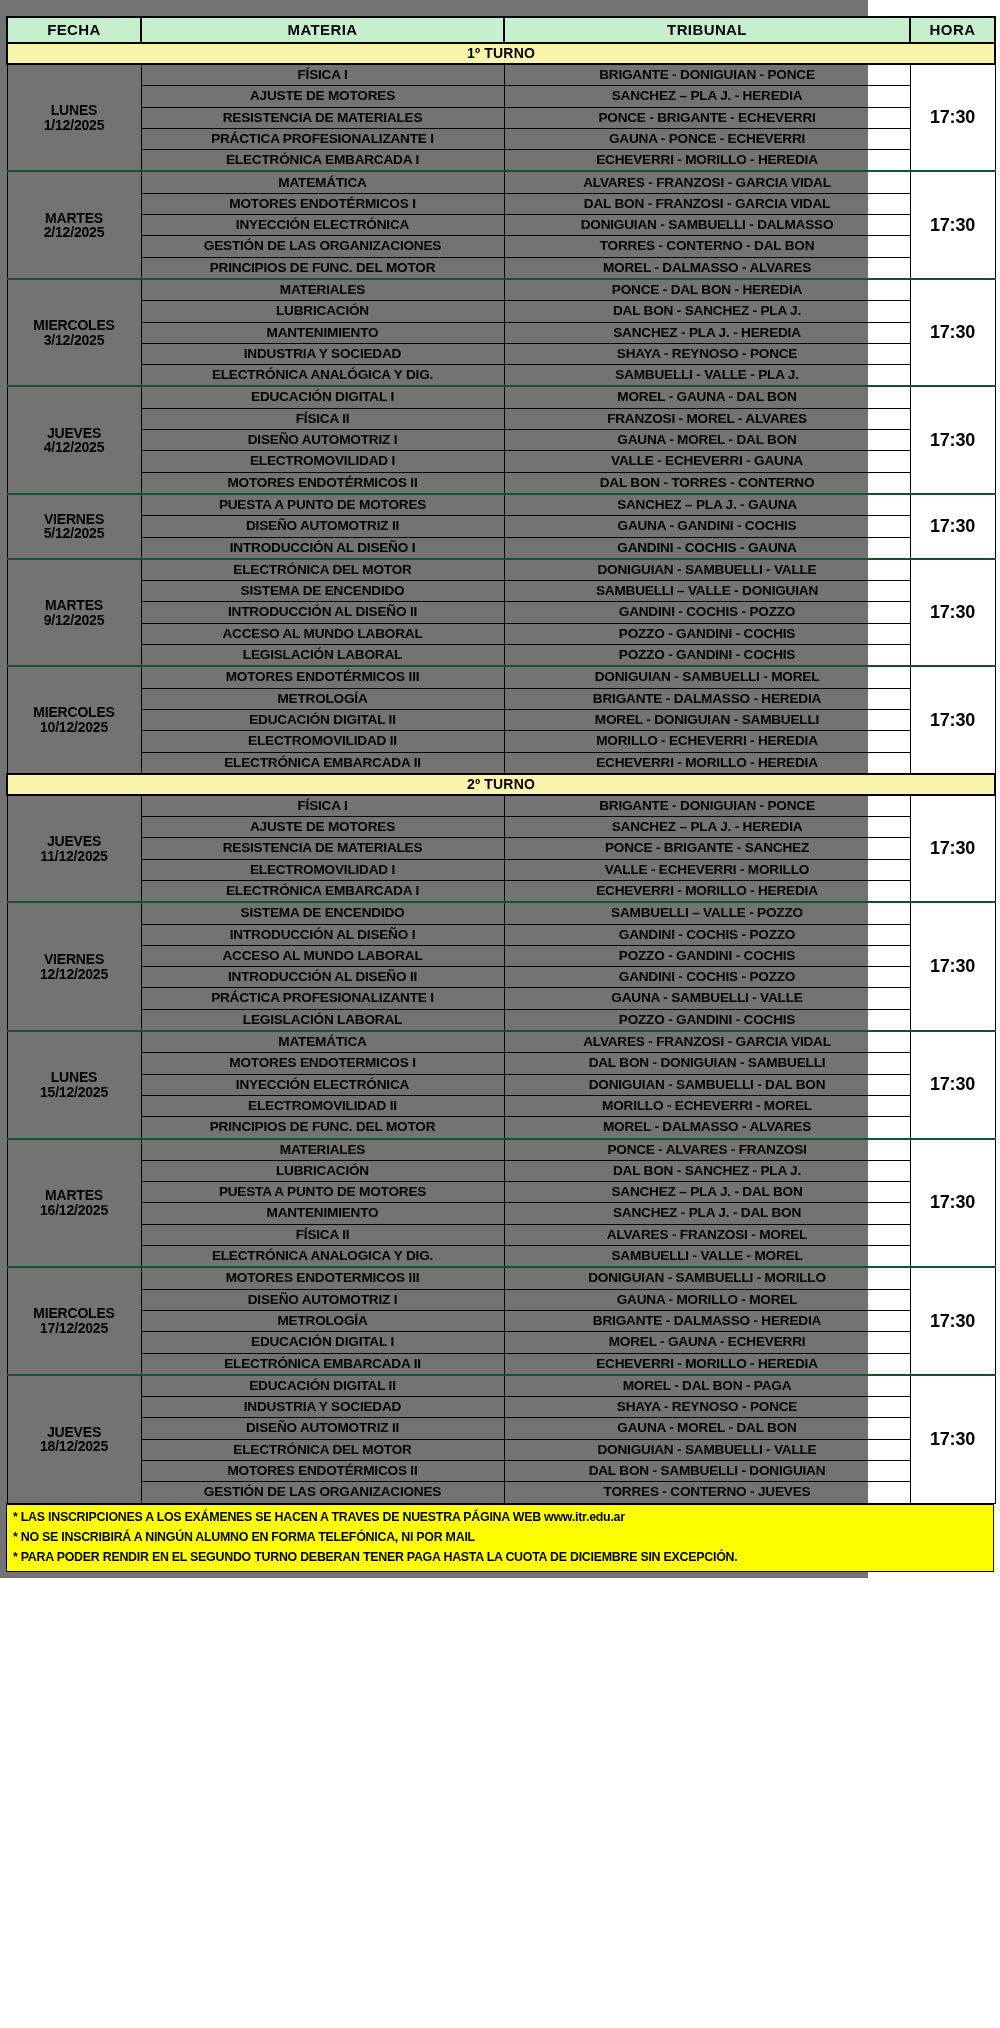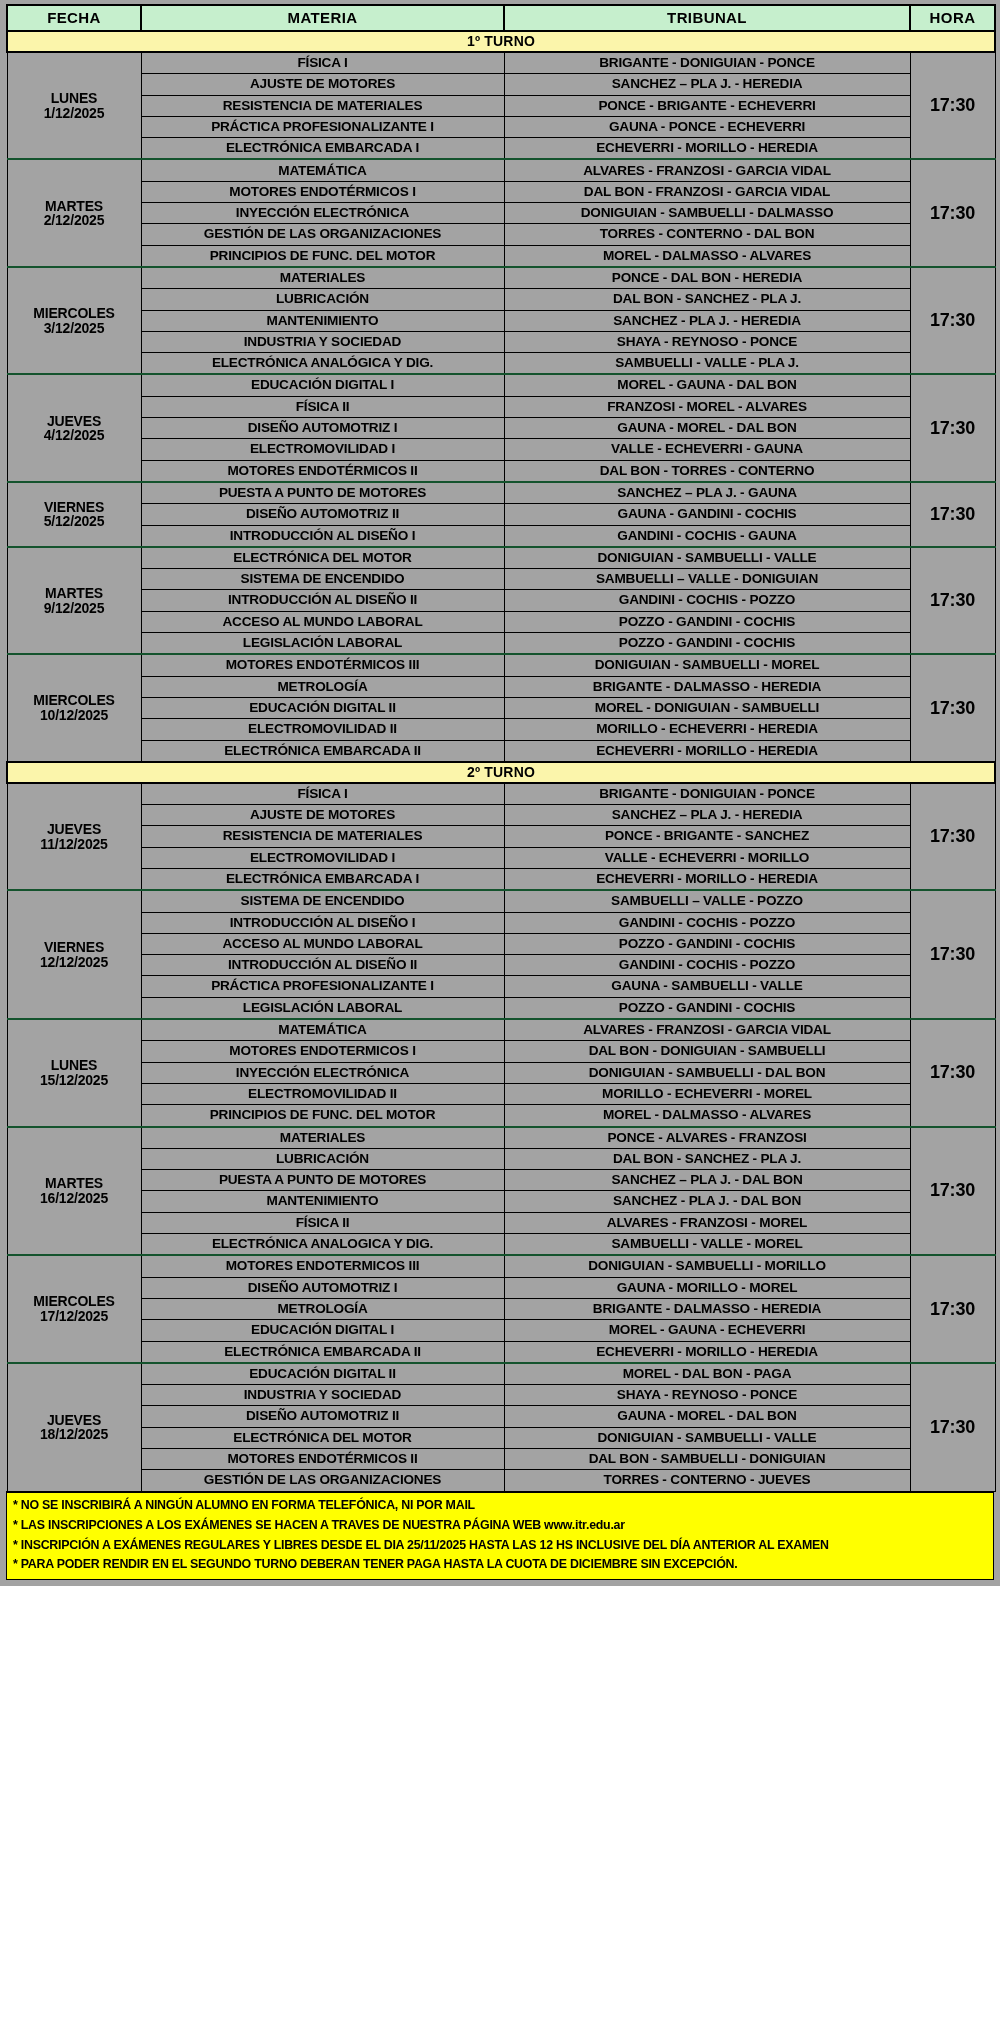--- a/index.html
+++ b/index.html
@@ -6,24 +6,24 @@
     margin: 0;
     padding: 0;
     background: #ffffff;
   }
   body {
     width: 1000px;
     font-family: "Liberation Sans", sans-serif;
     color: #000000;
   }
   .sheet {
-    width: 1000px;
+    width: 868px;
     box-sizing: border-box;
-    padding: 4px 6px 6px 6px;
-    background: #a3a3a3;
+    padding: 16px 6px 6px 6px;
+    background: #737373;
   }
   table.schedule {
     width: 988px;
     border-collapse: collapse;
     table-layout: fixed;
     font-size: 13.5px;
     font-weight: bold;
   }
   table.schedule col.c-fecha   { width: 134px; }
   table.schedule col.c-materia { width: 363px; }
@@ -459,18 +459,17 @@
           <td class="trib">DAL BON - SAMBUELLI - DONIGUIAN</td>
         </tr>
         <tr class="r">
           <td class="materia">GESTIÓN DE LAS ORGANIZACIONES</td>
           <td class="trib">TORRES - CONTERNO - JUEVES</td>
         </tr>
       </tbody>
   </table>
 
   <div class="notes">
+    <div class="note">* LAS INSCRIPCIONES A LOS EXÁMENES SE HACEN A TRAVES DE NUESTRA PÁGINA WEB www.itr.edu.ar</div>
     <div class="note">* NO SE INSCRIBIRÁ A NINGÚN ALUMNO EN FORMA TELEFÓNICA, NI POR MAIL</div>
-    <div class="note">* LAS INSCRIPCIONES A LOS EXÁMENES SE HACEN A TRAVES DE NUESTRA PÁGINA WEB www.itr.edu.ar</div>
-    <div class="note">* INSCRIPCIÓN A EXÁMENES REGULARES Y LIBRES DESDE EL DIA 25/11/2025 HASTA LAS 12 HS INCLUSIVE DEL DÍA ANTERIOR AL EXAMEN</div>
     <div class="note">* PARA PODER RENDIR EN EL SEGUNDO TURNO DEBERAN TENER PAGA HASTA LA CUOTA DE DICIEMBRE SIN EXCEPCIÓN.</div>
   </div>
 </div>
 
 </body></html>

